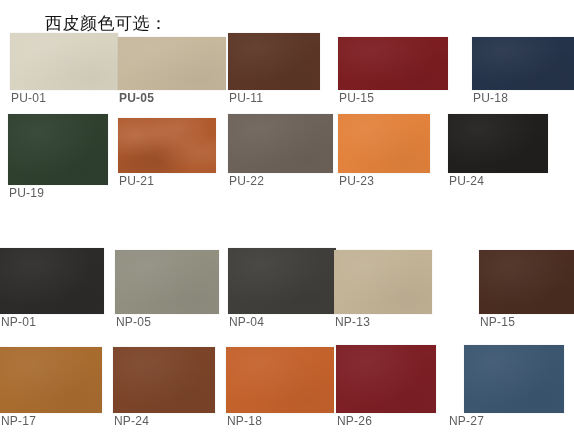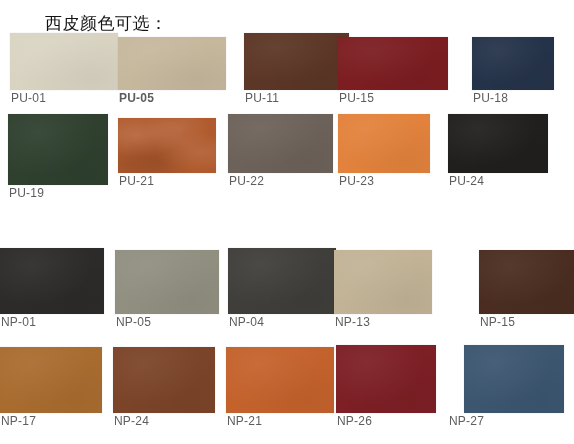--- a/index.html
+++ b/index.html
@@ -90,29 +90,29 @@
 
   <div id="swatch-layer">
       <div class="swatch" style="left: 10px; top: 33px; width: 108px; height: 57px;">
         <div class="chip sheen" style="background: rgb(217, 212, 194);"></div>
         <div class="code">PU-01</div>
       </div>
       <div class="swatch" style="left: 118px; top: 37px; width: 108px; height: 53px; font-weight: bold;">
         <div class="chip sheen" style="background: rgb(198, 184, 157);"></div>
         <div class="code">PU-05</div>
       </div>
-      <div class="swatch" style="left: 244px; top: 33px; width: 105px; height: 57px;">
+      <div class="swatch" style="left: 228px; top: 33px; width: 92px; height: 57px;">
         <div class="chip sheen" style="background: rgb(92, 54, 38);"></div>
         <div class="code">PU-11</div>
       </div>
       <div class="swatch" style="left: 338px; top: 37px; width: 110px; height: 53px;">
         <div class="chip sheen" style="background: rgb(124, 29, 33);"></div>
         <div class="code">PU-15</div>
       </div>
-      <div class="swatch" style="left: 472px; top: 37px; width: 82px; height: 53px;">
+      <div class="swatch" style="left: 472px; top: 37px; width: 102px; height: 53px;">
         <div class="chip sheen" style="background: rgb(37, 51, 74);"></div>
         <div class="code">PU-18</div>
       </div>
       <div class="swatch" style="left: 8px; top: 114px; width: 100px; height: 71px;">
         <div class="chip sheen" style="background: rgb(47, 64, 47);"></div>
         <div class="code">PU-19</div>
       </div>
       <div class="swatch" style="left: 118px; top: 118px; width: 98px; height: 55px;">
         <div class="chip mottled" style="background: rgb(176, 90, 45);"></div>
         <div class="code">PU-21</div>
@@ -152,21 +152,21 @@
       <div class="swatch" style="left: 0px; top: 347px; width: 102px; height: 66px;">
         <div class="chip sheen" style="background: rgb(169, 108, 47);"></div>
         <div class="code">NP-17</div>
       </div>
       <div class="swatch" style="left: 113px; top: 347px; width: 102px; height: 66px;">
         <div class="chip sheen" style="background: rgb(123, 68, 41);"></div>
         <div class="code">NP-24</div>
       </div>
       <div class="swatch" style="left: 226px; top: 347px; width: 108px; height: 66px;">
         <div class="chip sheen" style="background: rgb(196, 98, 44);"></div>
-        <div class="code">NP-21</div>
+        <div class="code">NP-18</div>
       </div>
       <div class="swatch" style="left: 336px; top: 345px; width: 100px; height: 68px;">
         <div class="chip sheen" style="background: rgb(125, 31, 37);"></div>
         <div class="code">NP-26</div>
       </div>
       <div class="swatch" style="left: 448px; top: 345px; width: 100px; height: 68px; padding-left: 16px;">
         <div class="chip sheen" style="background: rgb(60, 86, 112);"></div>
         <div class="code">NP-27</div>
       </div>
     </div>

